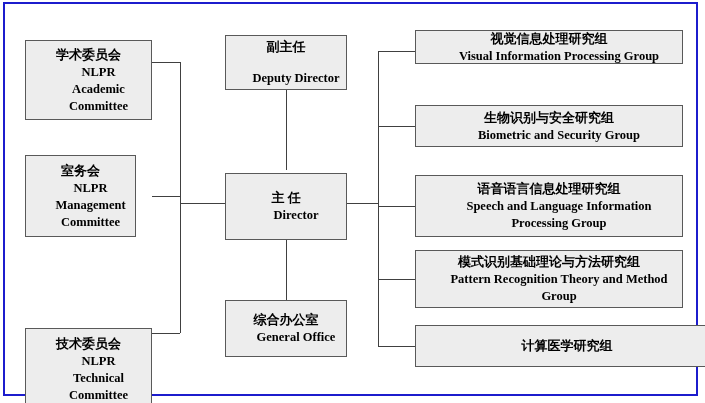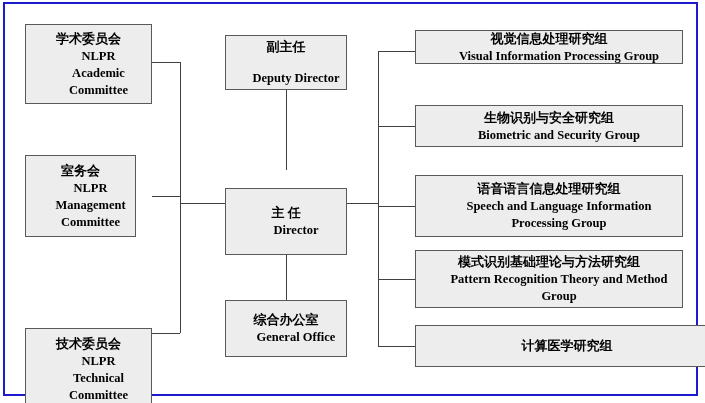--- a/index.html
+++ b/index.html
@@ -43,25 +43,25 @@
     align-items: center;
     text-align: center;
     font-weight: bold;
     color: #000;
     padding: 2px 4px;
   }
   .zh { font-size: 13px; line-height: 18px; }
   .en { font-size: 12.5px; line-height: 17px; padding-left: 20px; }
 
   
-  .b-academic   { left: 25px;  top: 24px;  width: 127px; height: 80px; }
+  .b-academic   { left: 25px;  top: 40px;  width: 127px; height: 80px; }
   .b-management { left: 25px;  top: 155px; width: 111px; height: 82px; }
   .b-technical  { left: 25px;  top: 292px; width: 127px; height: 83px; margin-top: 36px; }
   .b-deputy     { left: 225px; top: 35px;  width: 122px; height: 55px; justify-content: space-between; }
-  .b-director   { left: 225px; top: 188px; width: 122px; height: 67px; }
+  .b-director   { left: 225px; top: 173px; width: 122px; height: 67px; }
   .b-office     { left: 225px; top: 300px; width: 122px; height: 57px; }
   .b-visual     { left: 415px; top: 30px;  width: 268px; height: 34px; }
   .b-biometric  { left: 415px; top: 105px; width: 268px; height: 42px; }
   .b-speech     { left: 415px; top: 175px; width: 268px; height: 62px; }
   .b-pattern    { left: 415px; top: 250px; width: 268px; height: 58px; }
   .b-medicine   { left: 415px; top: 325px; width: 304px; height: 42px; }
 </style>
 </head>
 <body>
 

